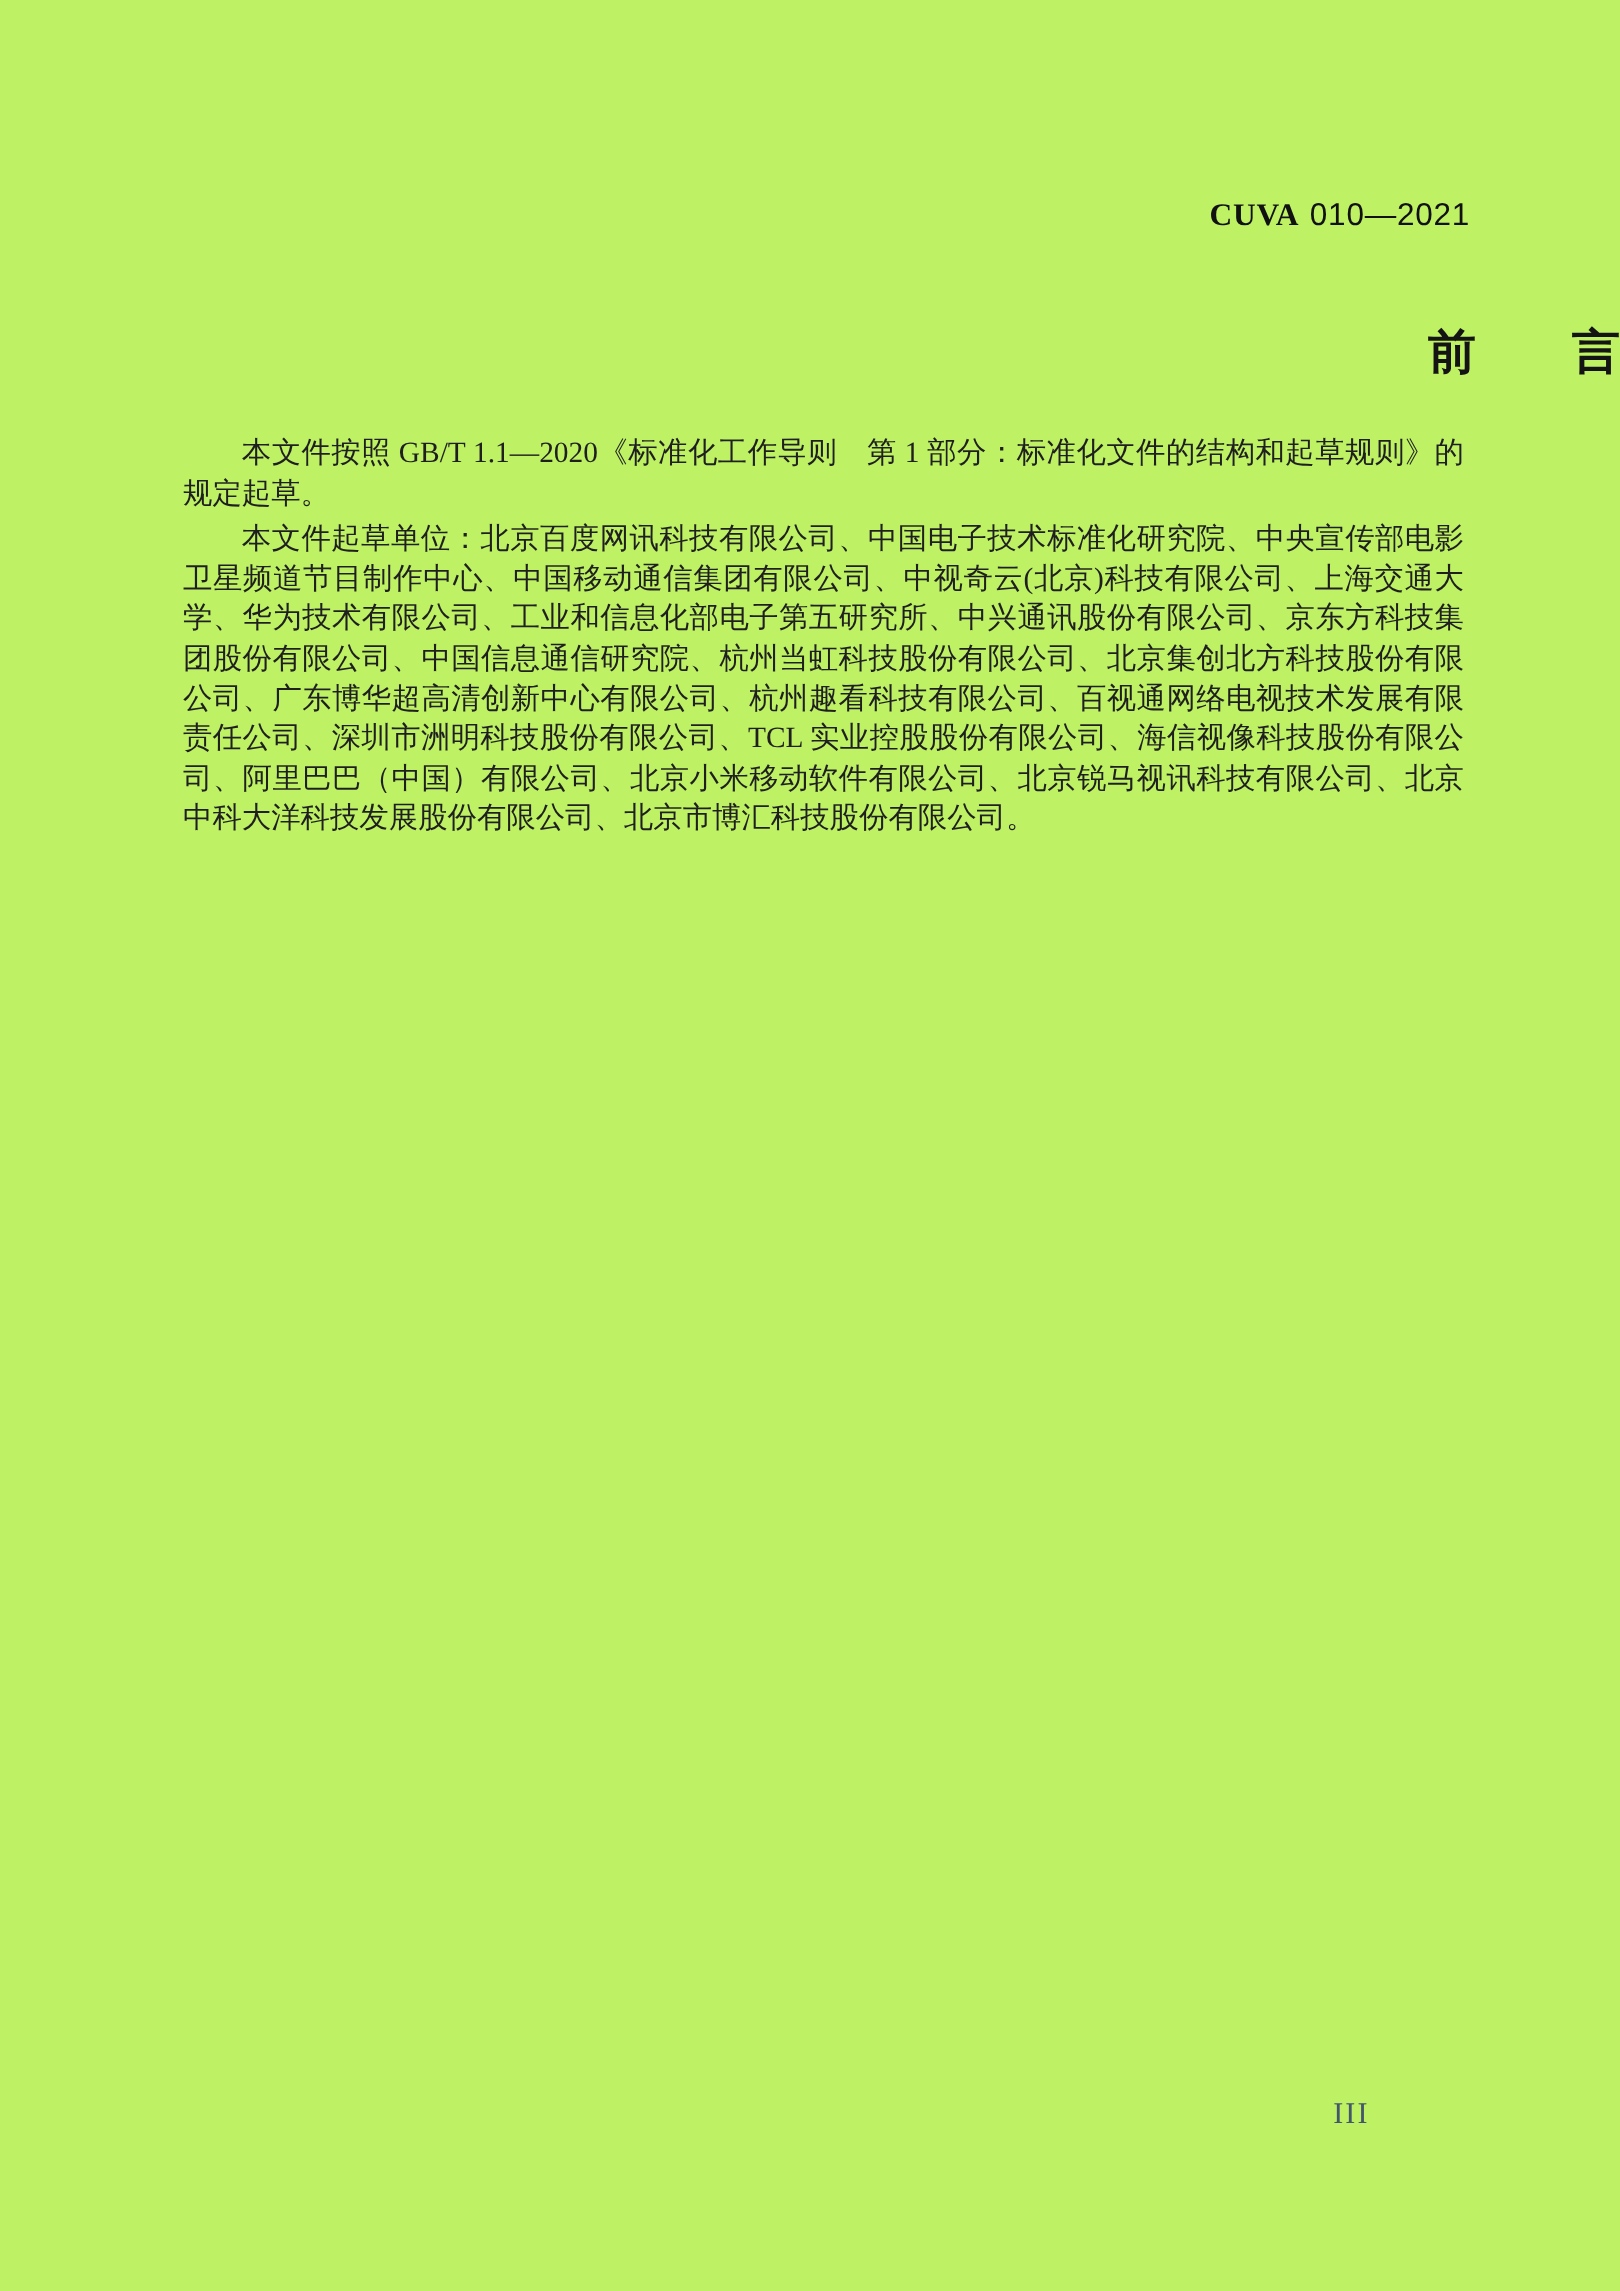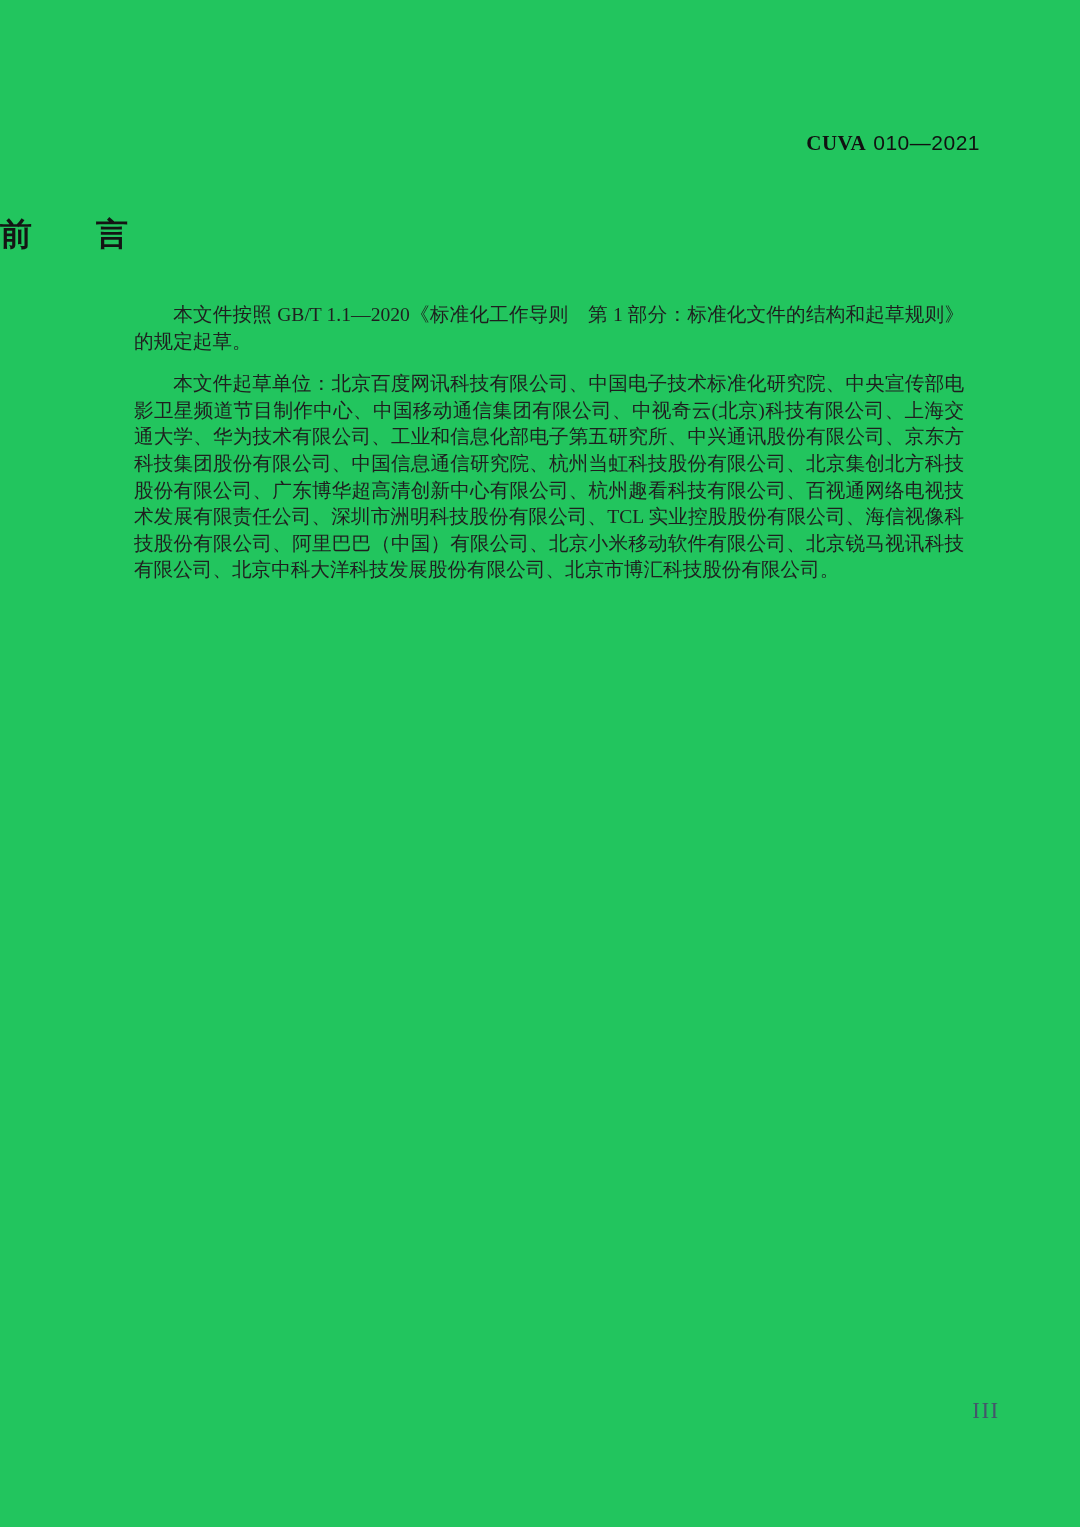--- a/index.html
+++ b/index.html
@@ -4,21 +4,21 @@
 <style>
   html, body {
     margin: 0;
     padding: 0;
     background: #ffffff;
   }
   .page {
     position: relative;
     width: 1080px;
     height: 1527px;
-    background: #22c55e;
+    background: #bef264;
     overflow: hidden;
     font-family: "Liberation Serif", "DejaVu Serif", serif;
     color: #1f1f1f;
   }
   .header-code {
     position: absolute;
     top: 130px;
     right: 100px;
     font-size: 21px;
     line-height: 26px;
@@ -34,50 +34,50 @@
   .header-code .number {
     font-family: "Liberation Sans", "DejaVu Sans", sans-serif;
     font-weight: 500;
   }
   .doc-title {
     position: absolute;
     top: 213px;
     left: 0;
     width: 100%;
     margin: 0;
-    text-align: left;
+    text-align: right;
     font-family: "Liberation Sans", "DejaVu Sans", sans-serif;
     font-weight: bold;
     font-size: 32px;
     line-height: 42px;
     color: #141414;
   }
   .doc-body {
     position: absolute;
     top: 286px;
     left: 118px;
     width: 862px;
     font-size: 19.6px;
     line-height: 26.6px;
     text-align: justify;
     color: #1f1f1f;
   }
   .doc-body p {
-    margin: 16px;
+    margin: 4px;
     padding: 0;
     text-indent: 2em;
   }
   .page-number {
     position: absolute;
     top: 1398px;
-    left: 946px;
+    left: 861px;
     width: 80px;
     text-align: center;
     font-family: "Liberation Serif", "DejaVu Serif", serif;
-    font-size: 23px;
+    font-size: 20px;
     letter-spacing: 1.5px;
     color: #44566b;
   }
 </style>
 </head>
 <body>
 
 <div class="page">
 
   <div class="header-code">

